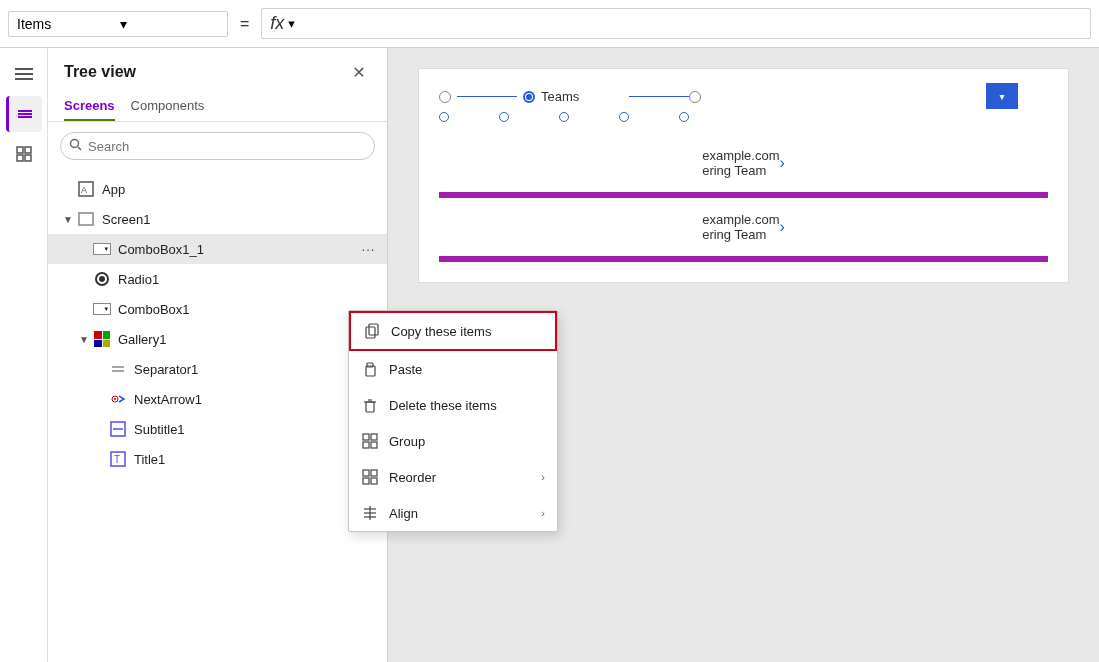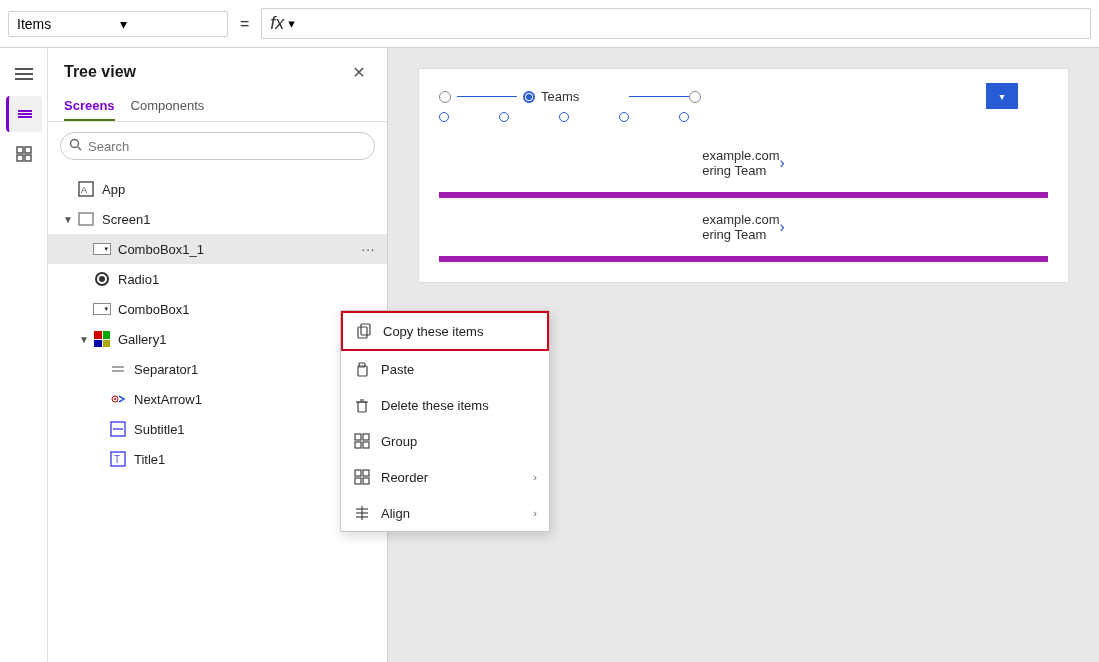--- a/index.html
+++ b/index.html
@@ -192,21 +192,21 @@
       padding: 14px 16px;
       border-bottom: 6px solid #a21caf;
     }
     .list-item-text { font-size: 13px; color: #333; }
     .list-item-chevron { color: #2a5bd7; font-size: 16px; }
 
     
     .context-menu {
       position: absolute;
       top: 310px;
-      left: 340px;
+      left: 348px;
       width: 210px;
       background: #fff;
       border: 1px solid #c8c8c8;
       box-shadow: 2px 4px 12px rgba(0,0,0,0.15);
       z-index: 20;
       border-radius: 2px;
     }
     .ctx-item {
       display: flex;
       align-items: center;

